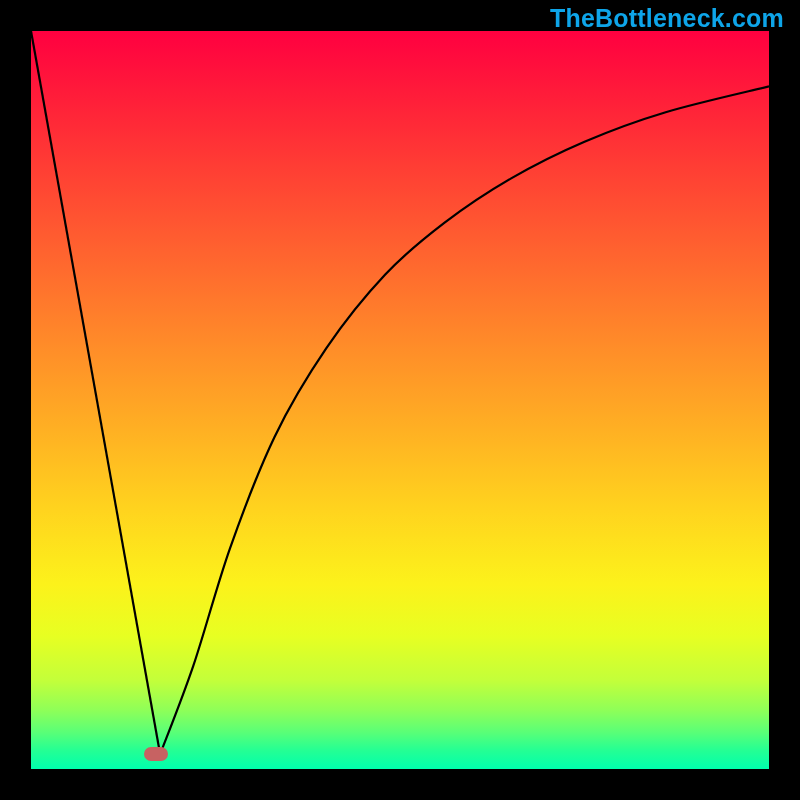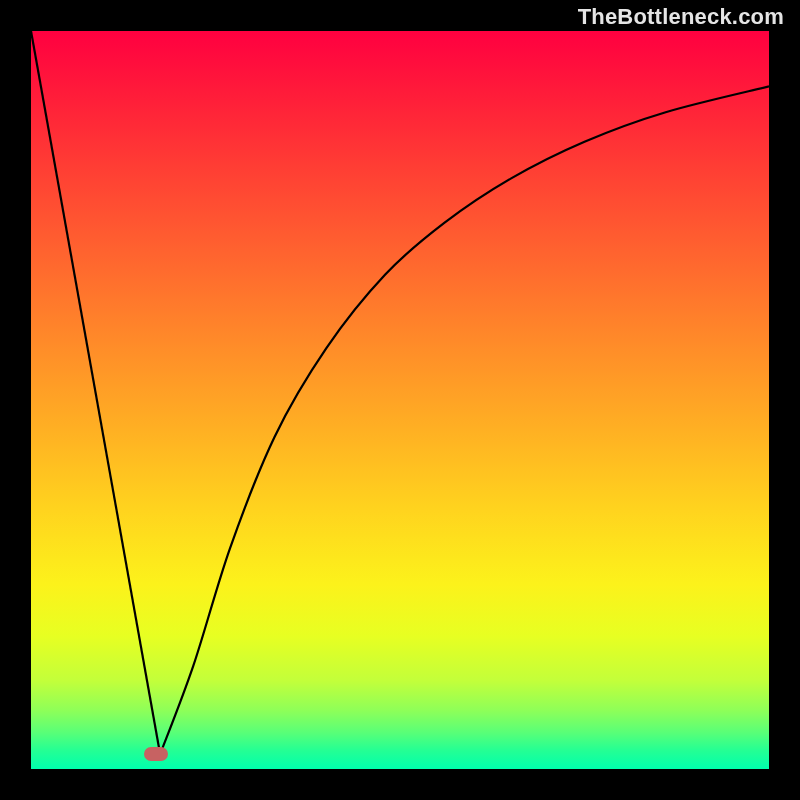--- a/index.html
+++ b/index.html
@@ -40,22 +40,22 @@
       #8fff58 92%,
       #5aff77 95%,
       #24ff94 97.5%,
       #00ffad 100%
     );
   }
   .watermark {
     position: absolute;
     top: 4px;
     right: 16px;
-    color: #e5e5e5;
-    font-size: 22px;
+    color: #0ea5e9;
+    font-size: 25px;
     font-weight: 600;
     letter-spacing: .2px;
     user-select: none;
   }
   svg.curve {
     position: absolute;
     top: 0;
     left: 0;
     width: 738px;
     height: 738px;

